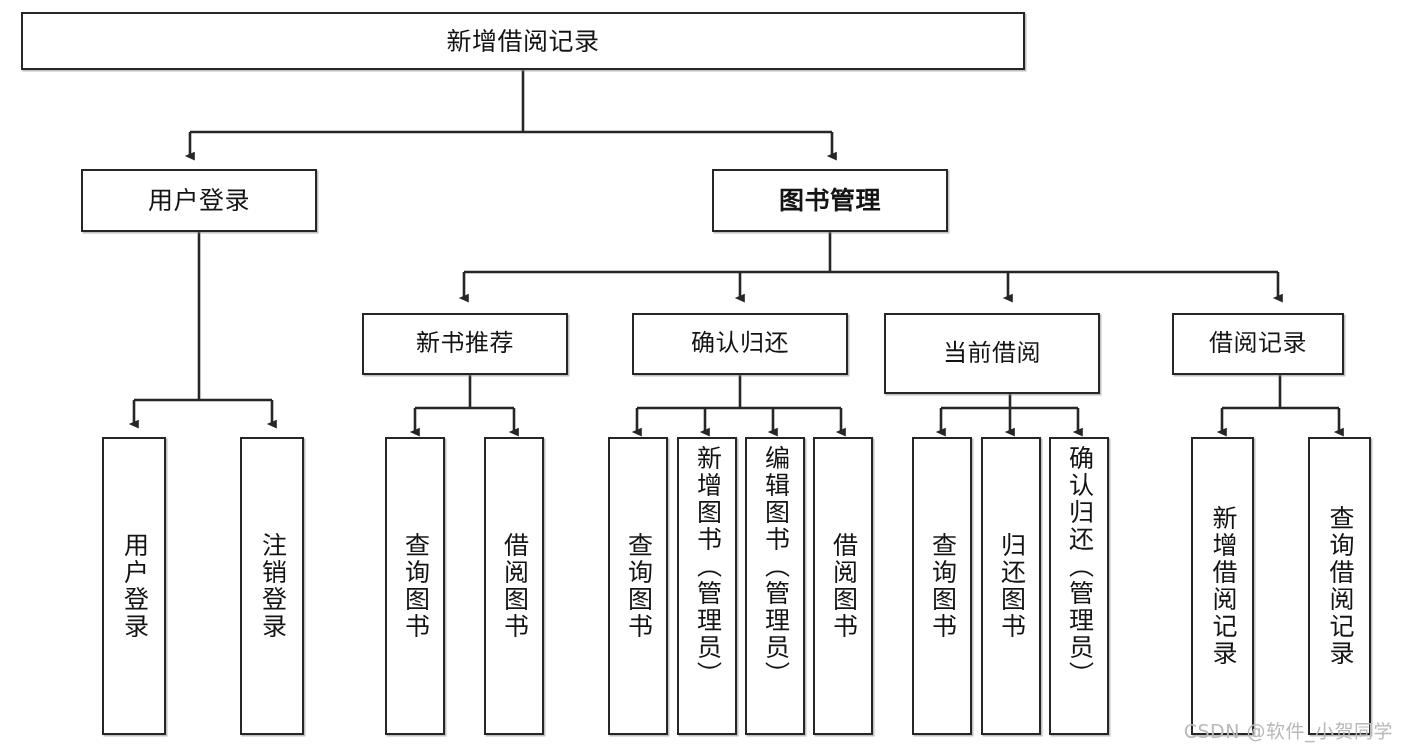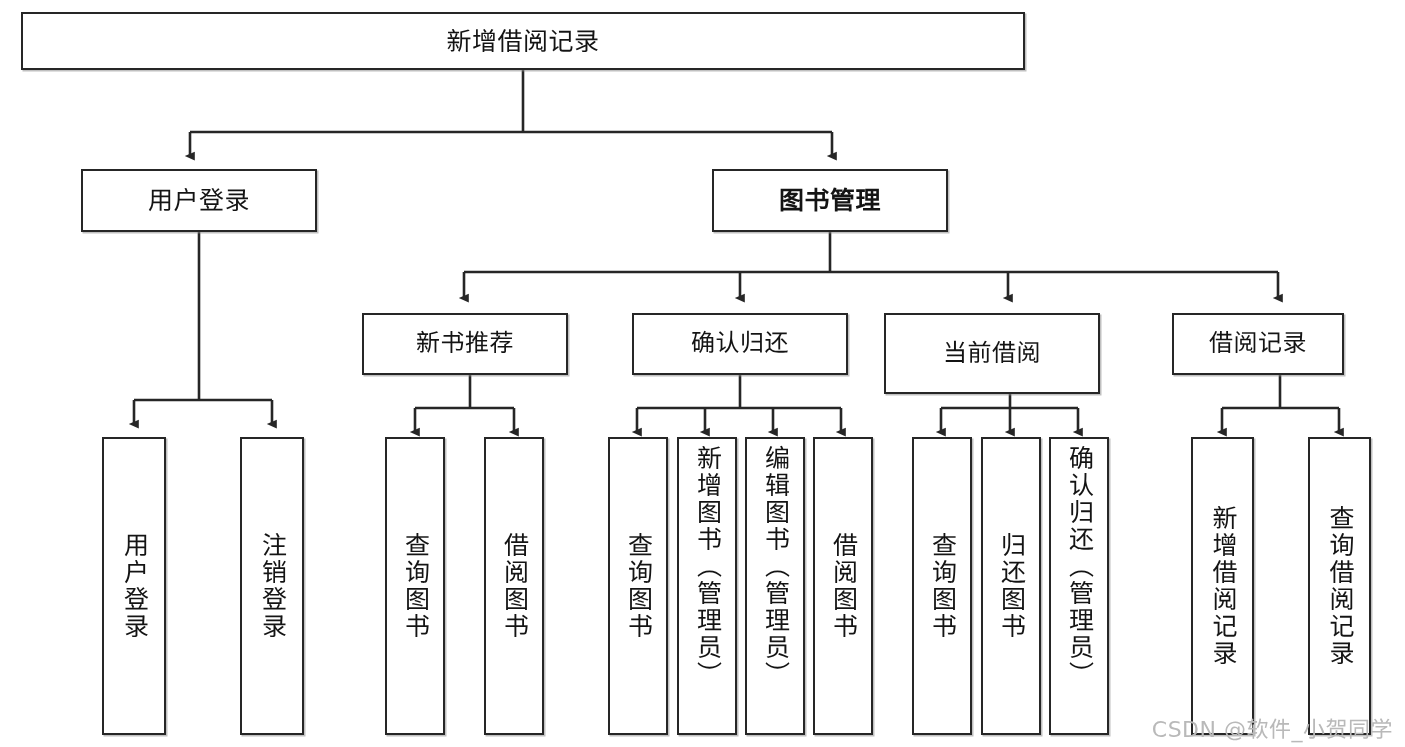--- a/index.html
+++ b/index.html
@@ -63,21 +63,21 @@
     white-space:nowrap;
   }
   .v-node.tall .lbl{font-size:25px;}
   
   .v-node.mid{align-items:center;padding-top:0;}
   
   #watermark{
     position:absolute;
     right:12px;
     bottom:4px;
-    font-size:22px;
+    font-size:19px;
     color:#b9b9b9;
     letter-spacing:.5px;
     white-space:nowrap;
     user-select:none;
   }
 </style>
 </head>
 <body>
 
 <div id="canvas">

